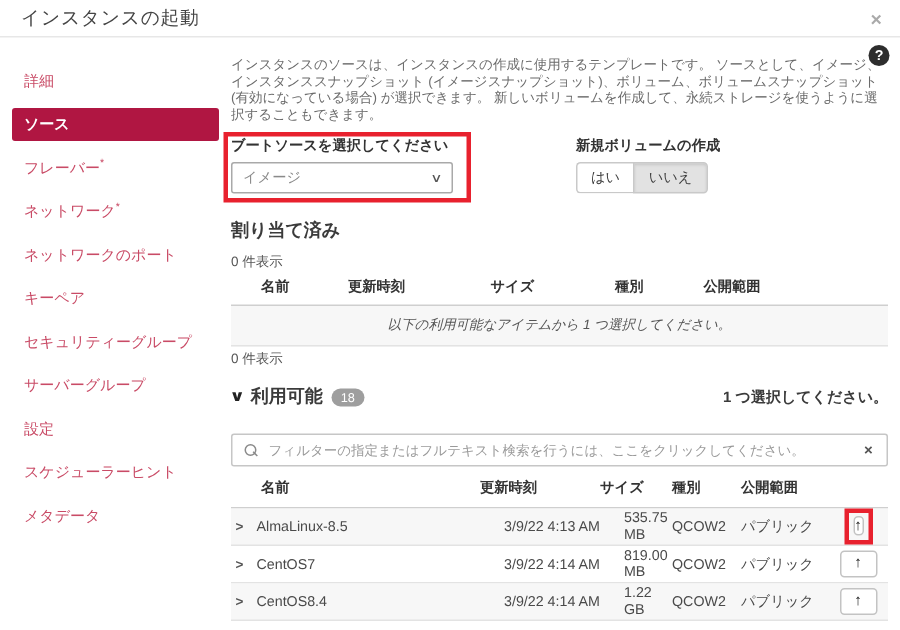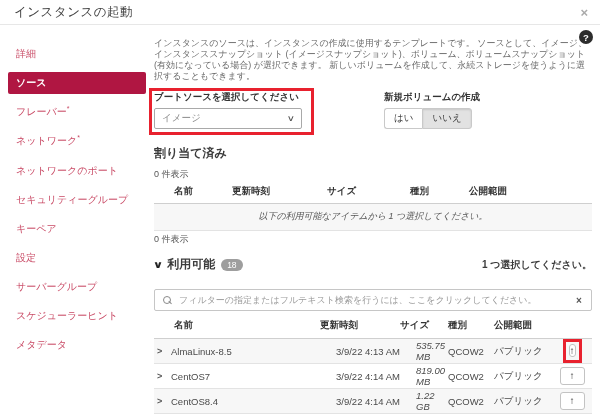--- a/index.html
+++ b/index.html
@@ -79,21 +79,21 @@
   .thead2 { display:flex; font-size:9.5px; font-weight:bold; color:#333;
     padding-bottom:6px; border-bottom:1px solid #cfcfcf; }
   .c-name { flex:1; padding-left:20px; } .c-upd { width:80px; } .c-size { width:48px; }
   .c-type { width:46px; } .c-vis { width:58px; } .c-act { width:40px; }
 
   .trow { display:flex; align-items:center; height:25px; border-bottom:1px solid #e3e3e3;
     font-size:9.5px; color:#4a4a4a; }
   .trow.alt { background:#f7f7f7; }
   .r-name { flex:1; display:flex; align-items:center; padding-left:3px; }
   .expander { width:14px; color:#555; font-size:9px; font-weight:bold; cursor:pointer; }
-  .r-upd { width:80px; } .r-size { width:32px;font-style:italic; } .r-type { width:46px; } .r-vis { width:58px; }
+  .r-upd { width:80px; } .r-size { width:32px; } .r-type { width:46px; } .r-vis { width:58px; }
   .r-act { width:40px; display:flex; justify-content:center; }
   .up-wrap { position:relative; }
   .up-btn { width:25px; height:18px; border:1px solid #c3c3c3; border-radius:3px; background:#fff;
     font-size:10px; color:#222; line-height:16px; text-align:center; cursor:pointer; }
   .red-frame-sm { position:absolute; inset:-4px -6px; border:3px solid #e8212e; pointer-events:none; }
 </style>
 </head>
 <body>
 
 <div class="modal">
@@ -106,24 +106,24 @@
   <div class="help-btn">?</div>
 
   <div class="body">
 
     <div class="sidebar">
       <div class="side-item"><span>詳細</span></div>
       <div class="side-item selected"><span>ソース</span></div>
       <div class="side-item"><span>フレーバー</span><sup>*</sup></div>
       <div class="side-item"><span>ネットワーク</span><sup>*</sup></div>
       <div class="side-item"><span>ネットワークのポート</span></div>
+      <div class="side-item"><span>キーペア</span></div>
       <div class="side-item"><span>セキュリティーグループ</span></div>
-      <div class="side-item"><span>キーペア</span></div>
+      <div class="side-item"><span>サーバーグループ</span></div>
       <div class="side-item"><span>設定</span></div>
-      <div class="side-item"><span>サーバーグループ</span></div>
       <div class="side-item"><span>スケジューラーヒント</span></div>
       <div class="side-item"><span>メタデータ</span></div>
     </div>
 
     <div class="content">
 
       <p class="desc">インスタンスのソースは、インスタンスの作成に使用するテンプレートです。 ソースとして、イメージ、インスタンススナップショット (イメージスナップショット)、ボリューム、ボリュームスナップショット (有効になっている場合) が選択できます。 新しいボリュームを作成して、永続ストレージを使うように選択することもできます。</p>
 
       <div class="boot-row">
         <div class="boot-group">

